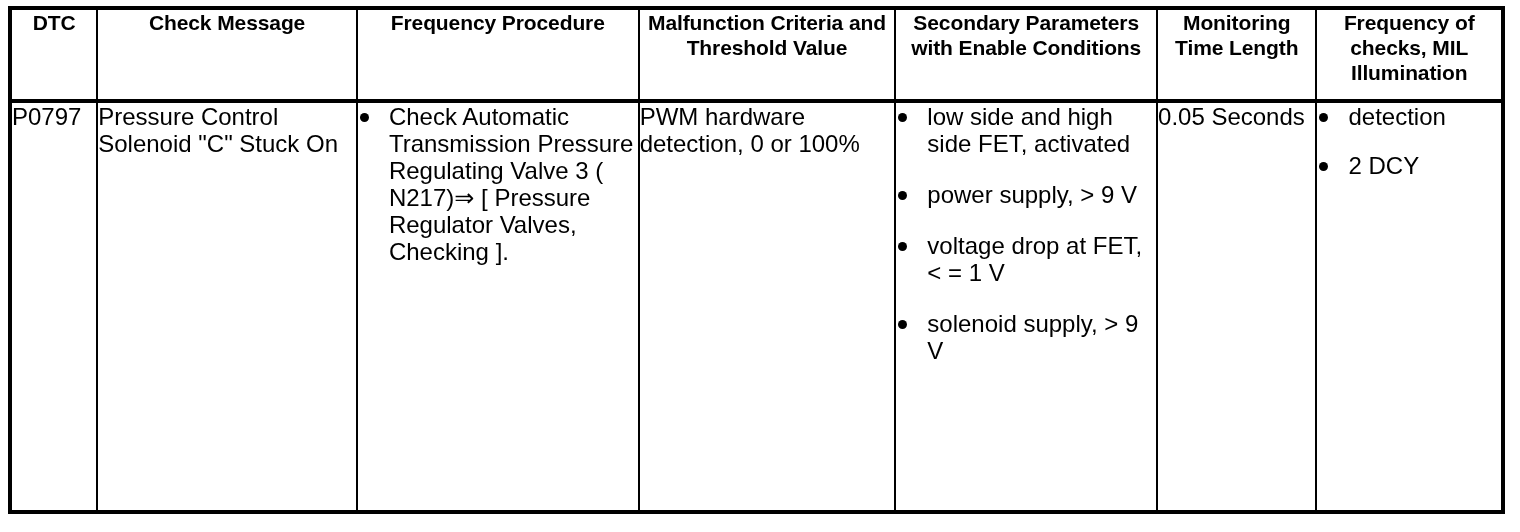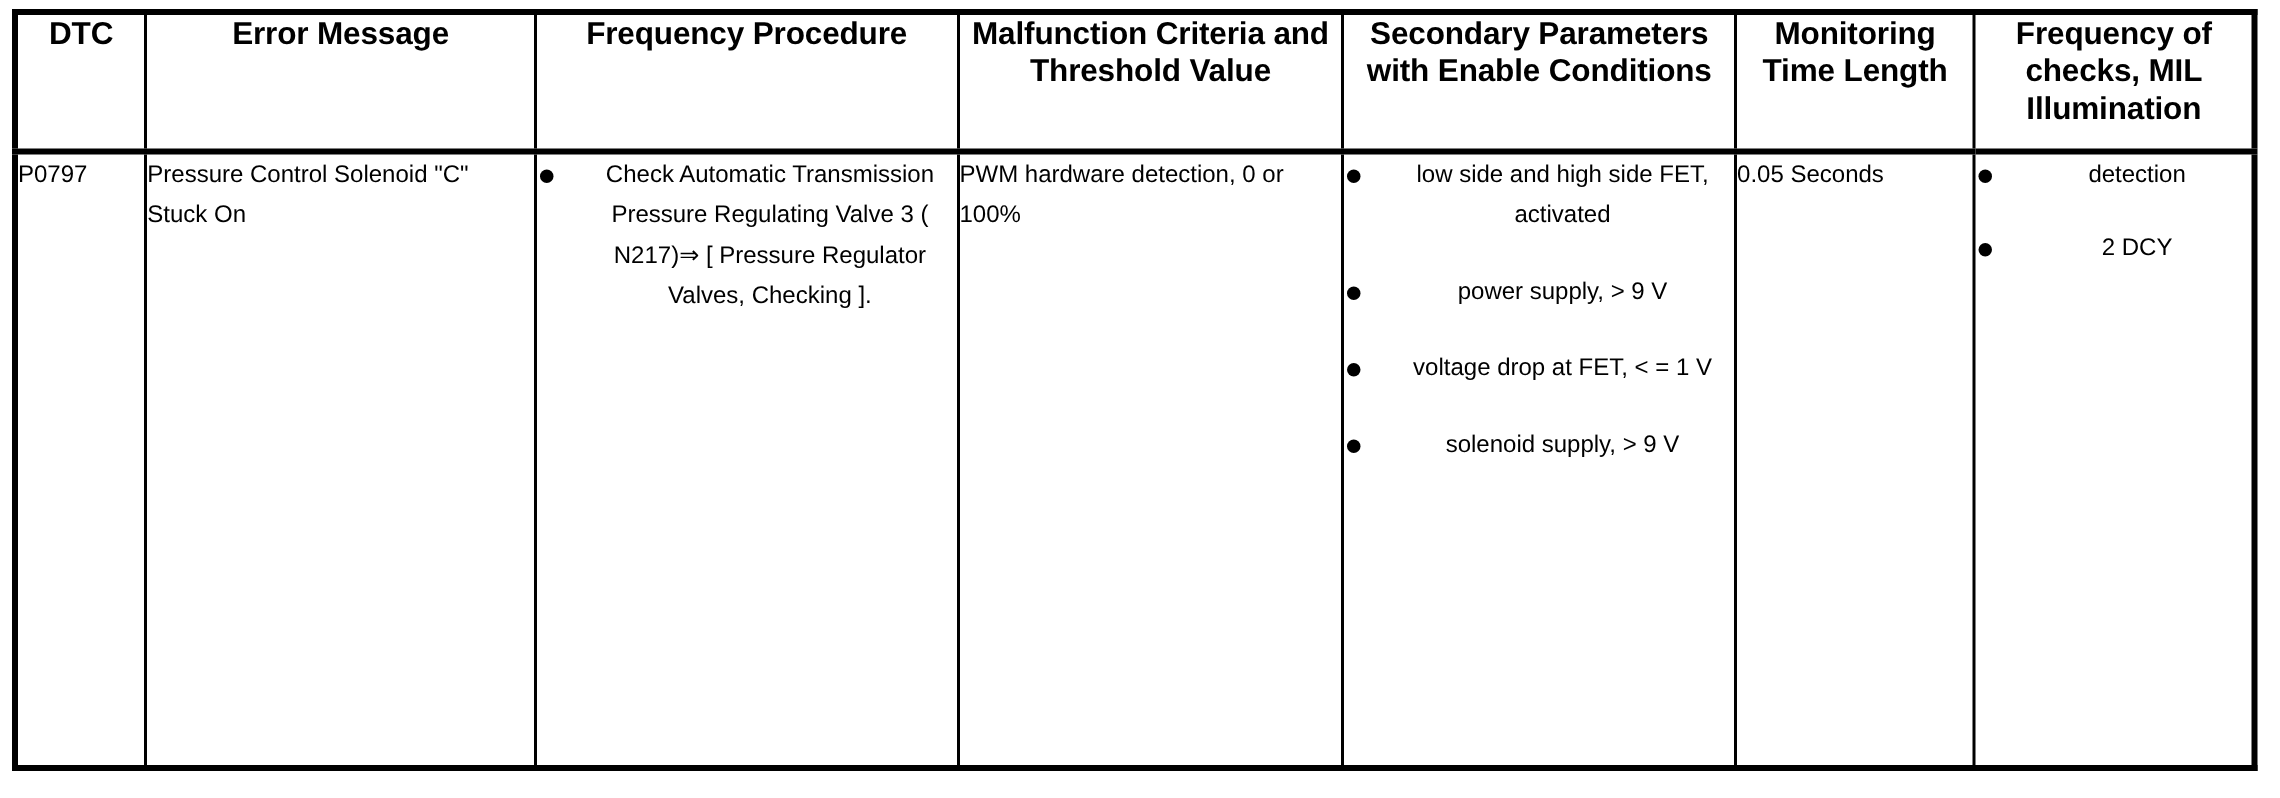--- a/index.html
+++ b/index.html
@@ -52,21 +52,21 @@
     font-weight: bold;
     font-size: 21px;
     line-height: 25px;
     height: 89px;
     padding: 4px 6px;
     letter-spacing: -0.1px;
   }
 
   
   tbody td {
-    font-size: 16px;
+    font-size: 24px;
     line-height: 27px;
     font-weight: normal;
     padding: 10px 9px 10px 10px;
     height: 407px;
   }
 
   
   col.c-dtc        { width: 87px; }
   col.c-msg        { width: 259px; }
   col.c-proc       { width: 281px; }
@@ -84,21 +84,20 @@
   td.crit-cell     { vertical-align: middle; padding-left: 11px; }
   td.sec-cell      { vertical-align: top;    padding-left: 14px; padding-top: 14px; margin-left: 24px; }
   td.mon-cell      { vertical-align: middle; padding-left: 9px; }
   td.freq-cell     { vertical-align: middle; padding-left: 16px; }
 
   
   ul.bul {
     list-style: none;
     margin: 0;
     padding: 0;
-    text-align: center;
   }
   ul.bul > li {
     position: relative;
     padding-left: 31px;
     margin: 0 0 22px 0;
   }
   ul.bul > li:last-child { margin-bottom: 0; }
   ul.bul > li .bullet-dot {
     position: absolute;
     left: 2px;
@@ -124,21 +123,21 @@
       <col class="c-proc">
       <col class="c-crit">
       <col class="c-sec">
       <col class="c-mon">
       <col class="c-freq">
     </colgroup>
 
     <thead>
       <tr>
         <th>DTC</th>
-        <th>Error Message</th>
+        <th>Check Message</th>
         <th>Frequency Procedure</th>
         <th>Malfunction Criteria and Threshold Value</th>
         <th>Secondary Parameters with Enable Conditions</th>
         <th>Monitoring Time Length</th>
         <th>Frequency of checks, MIL Illumination</th>
       </tr>
     </thead>
 
     <tbody>
       <tr>

